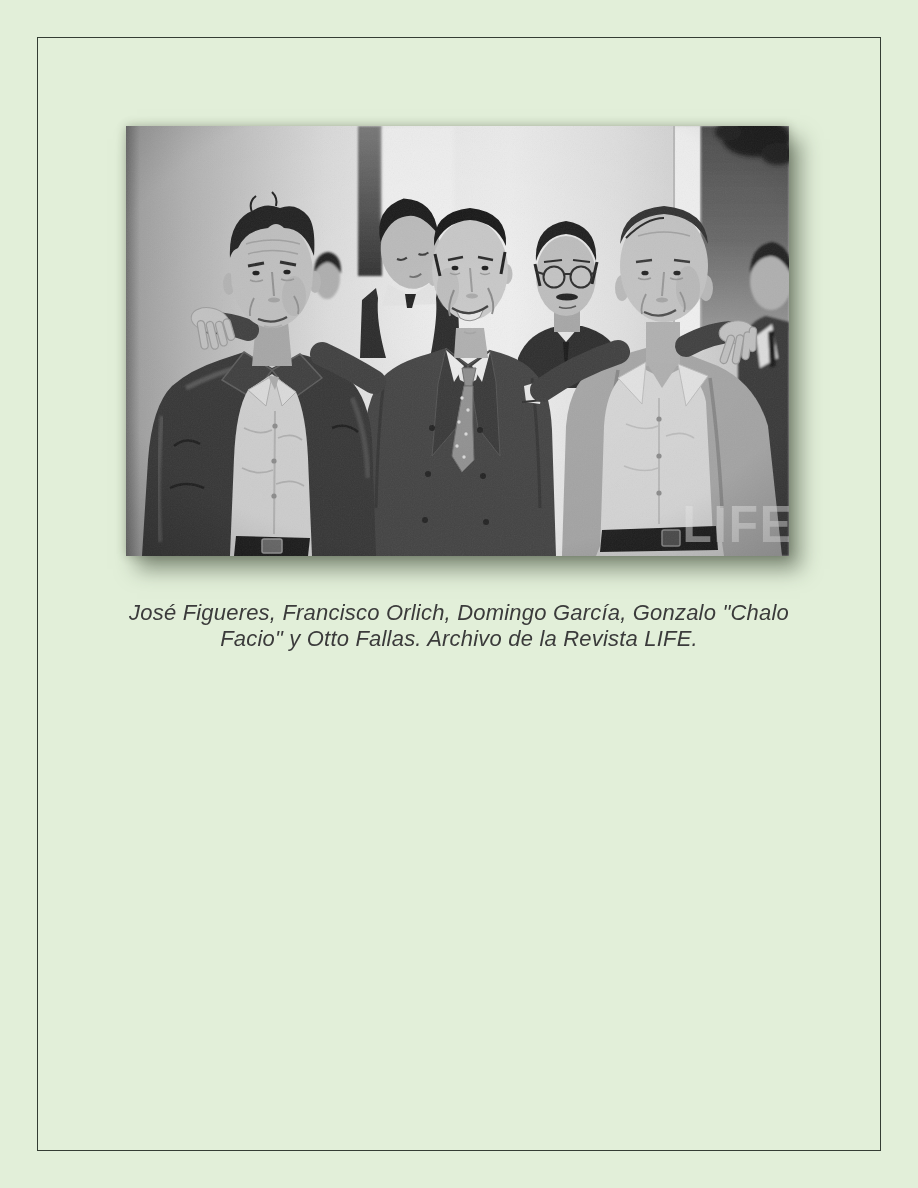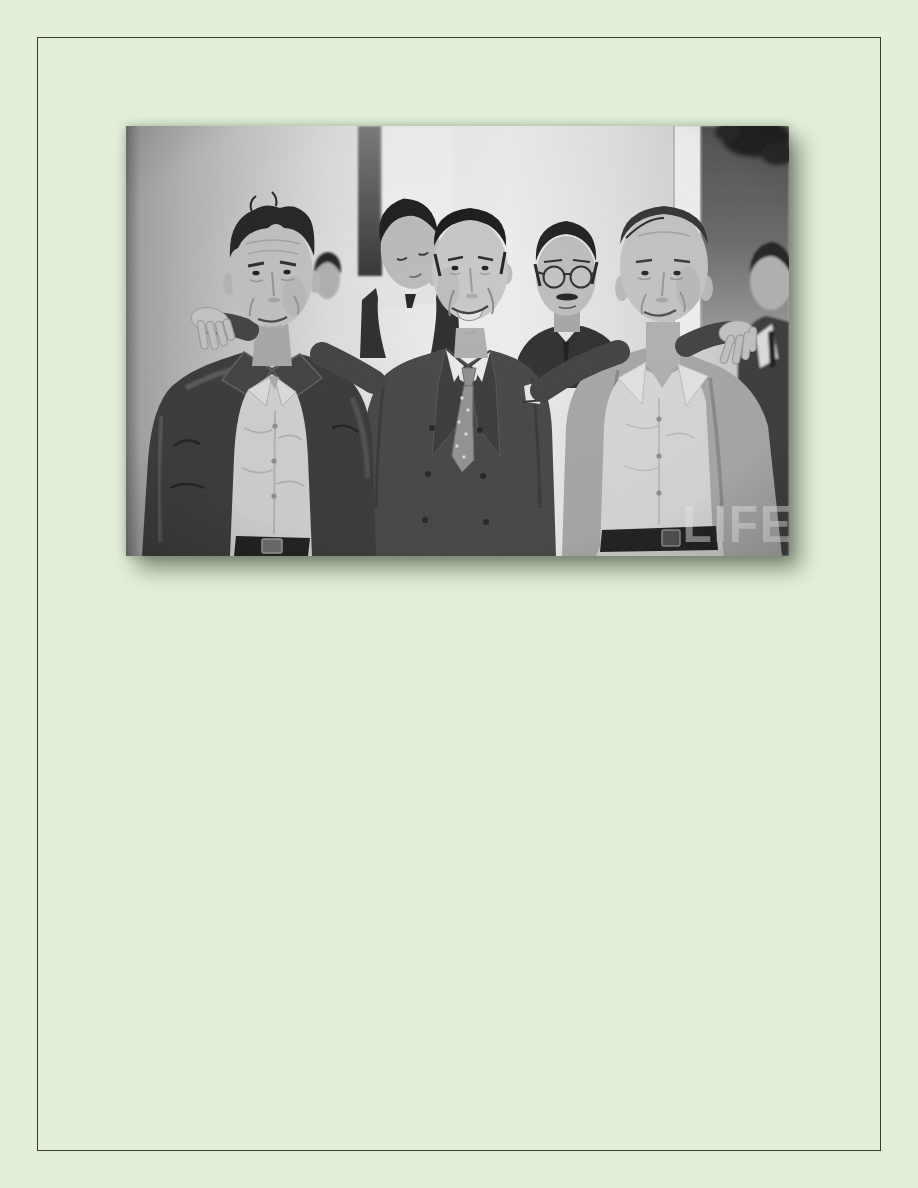--- a/index.html
+++ b/index.html
@@ -297,13 +297,17 @@
       <g transform="translate(612,416) scale(0.92,1)">
         <text x="0" y="0" text-anchor="middle" font-family="Liberation Sans, sans-serif" font-weight="bold" font-size="52" letter-spacing="2" fill="#f0f0f0" fill-opacity="0.5">LIFE</text>
       </g>
 
       <rect x="0" y="0" width="14" height="430" fill="url(#leftedge)"></rect>
       <rect x="0" y="0" width="663" height="430" filter="url(#grain)" opacity="0.09"></rect>
       <rect x="0" y="0" width="663" height="430" fill="url(#vig)"></rect>
     </svg>
   </figure>
 
+  <div class="caption">
+    <span class="cap-line">José Figueres, Francisco Orlich, Domingo García, Gonzalo "Chalo</span>
+    <span class="cap-line">Facio" y Otto Fallas. Archivo de la Revista LIFE.</span>
+  </div>
 </div>
 
 </body></html>

